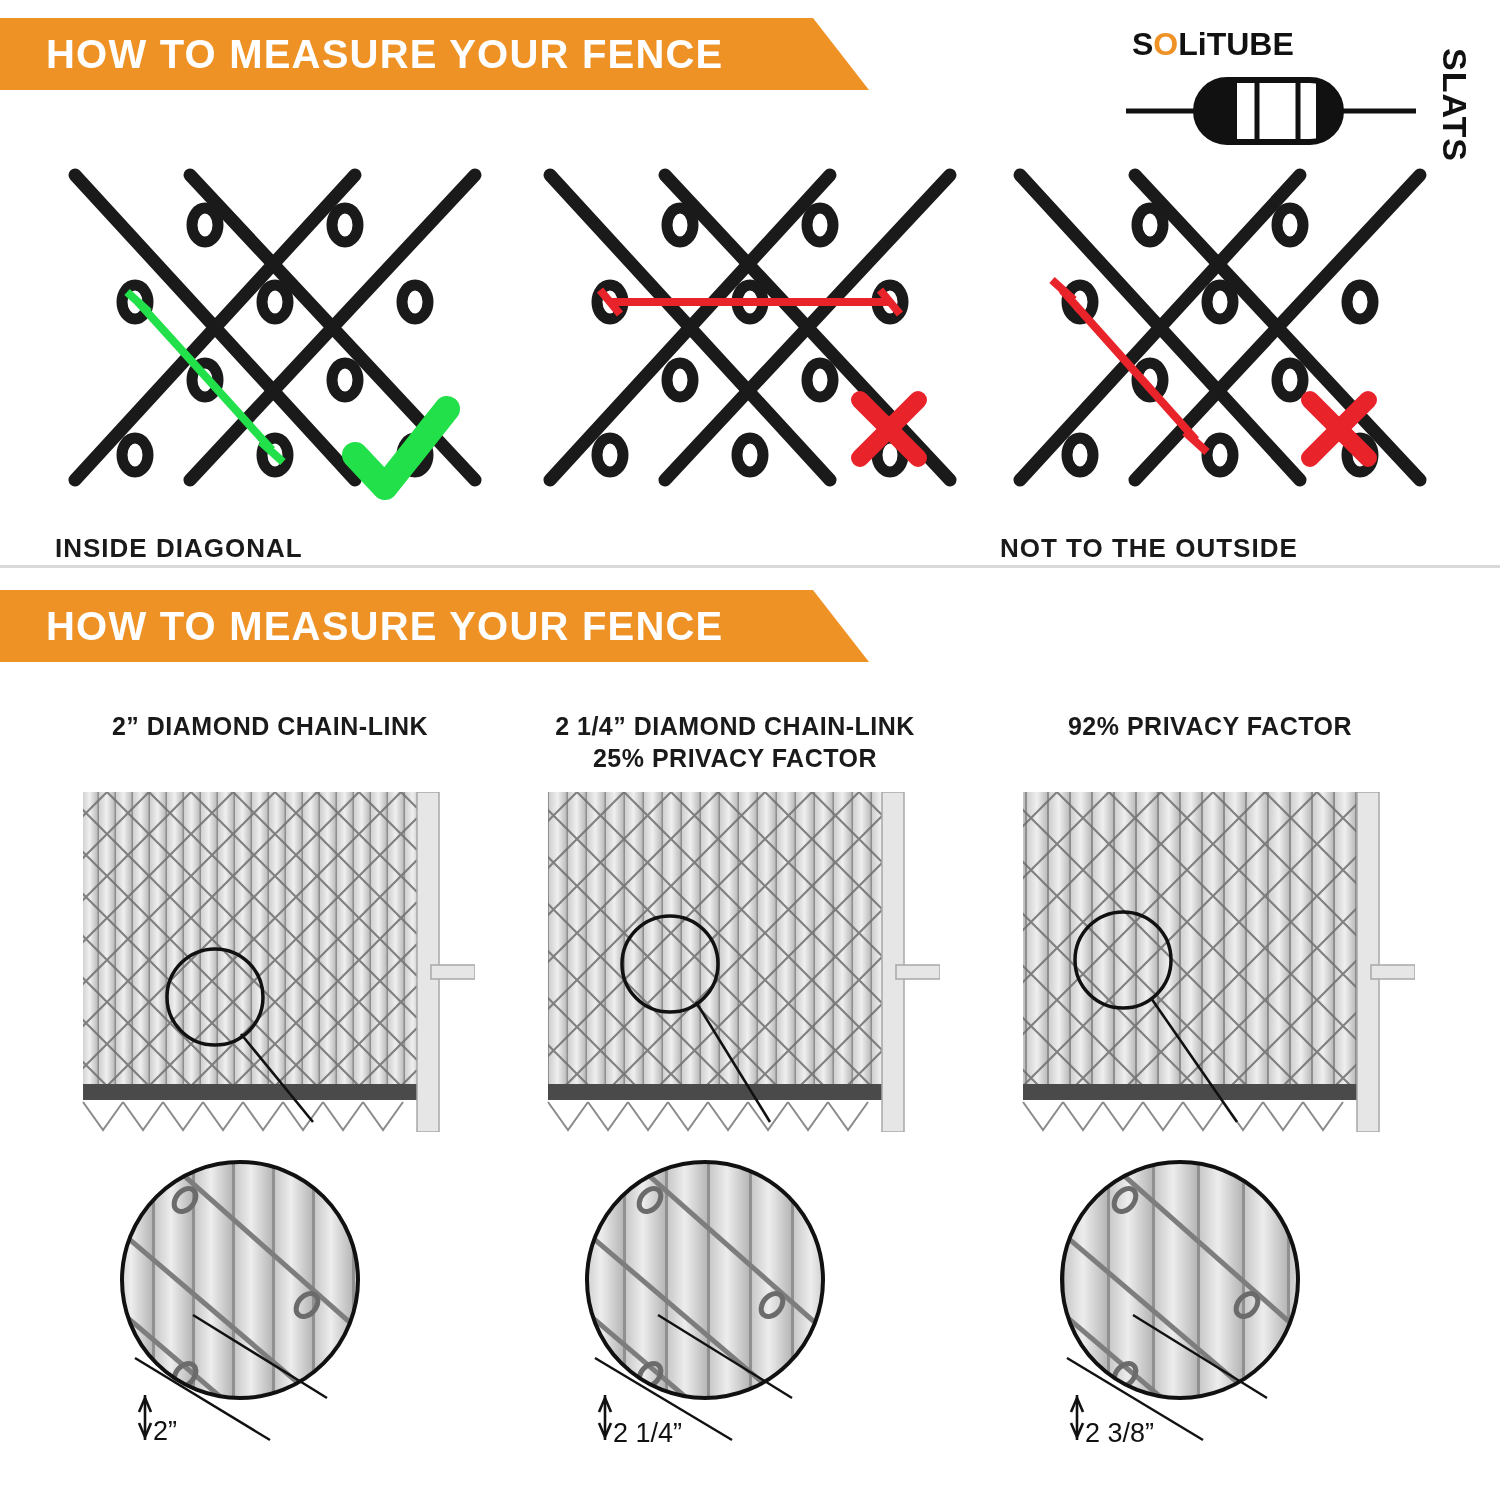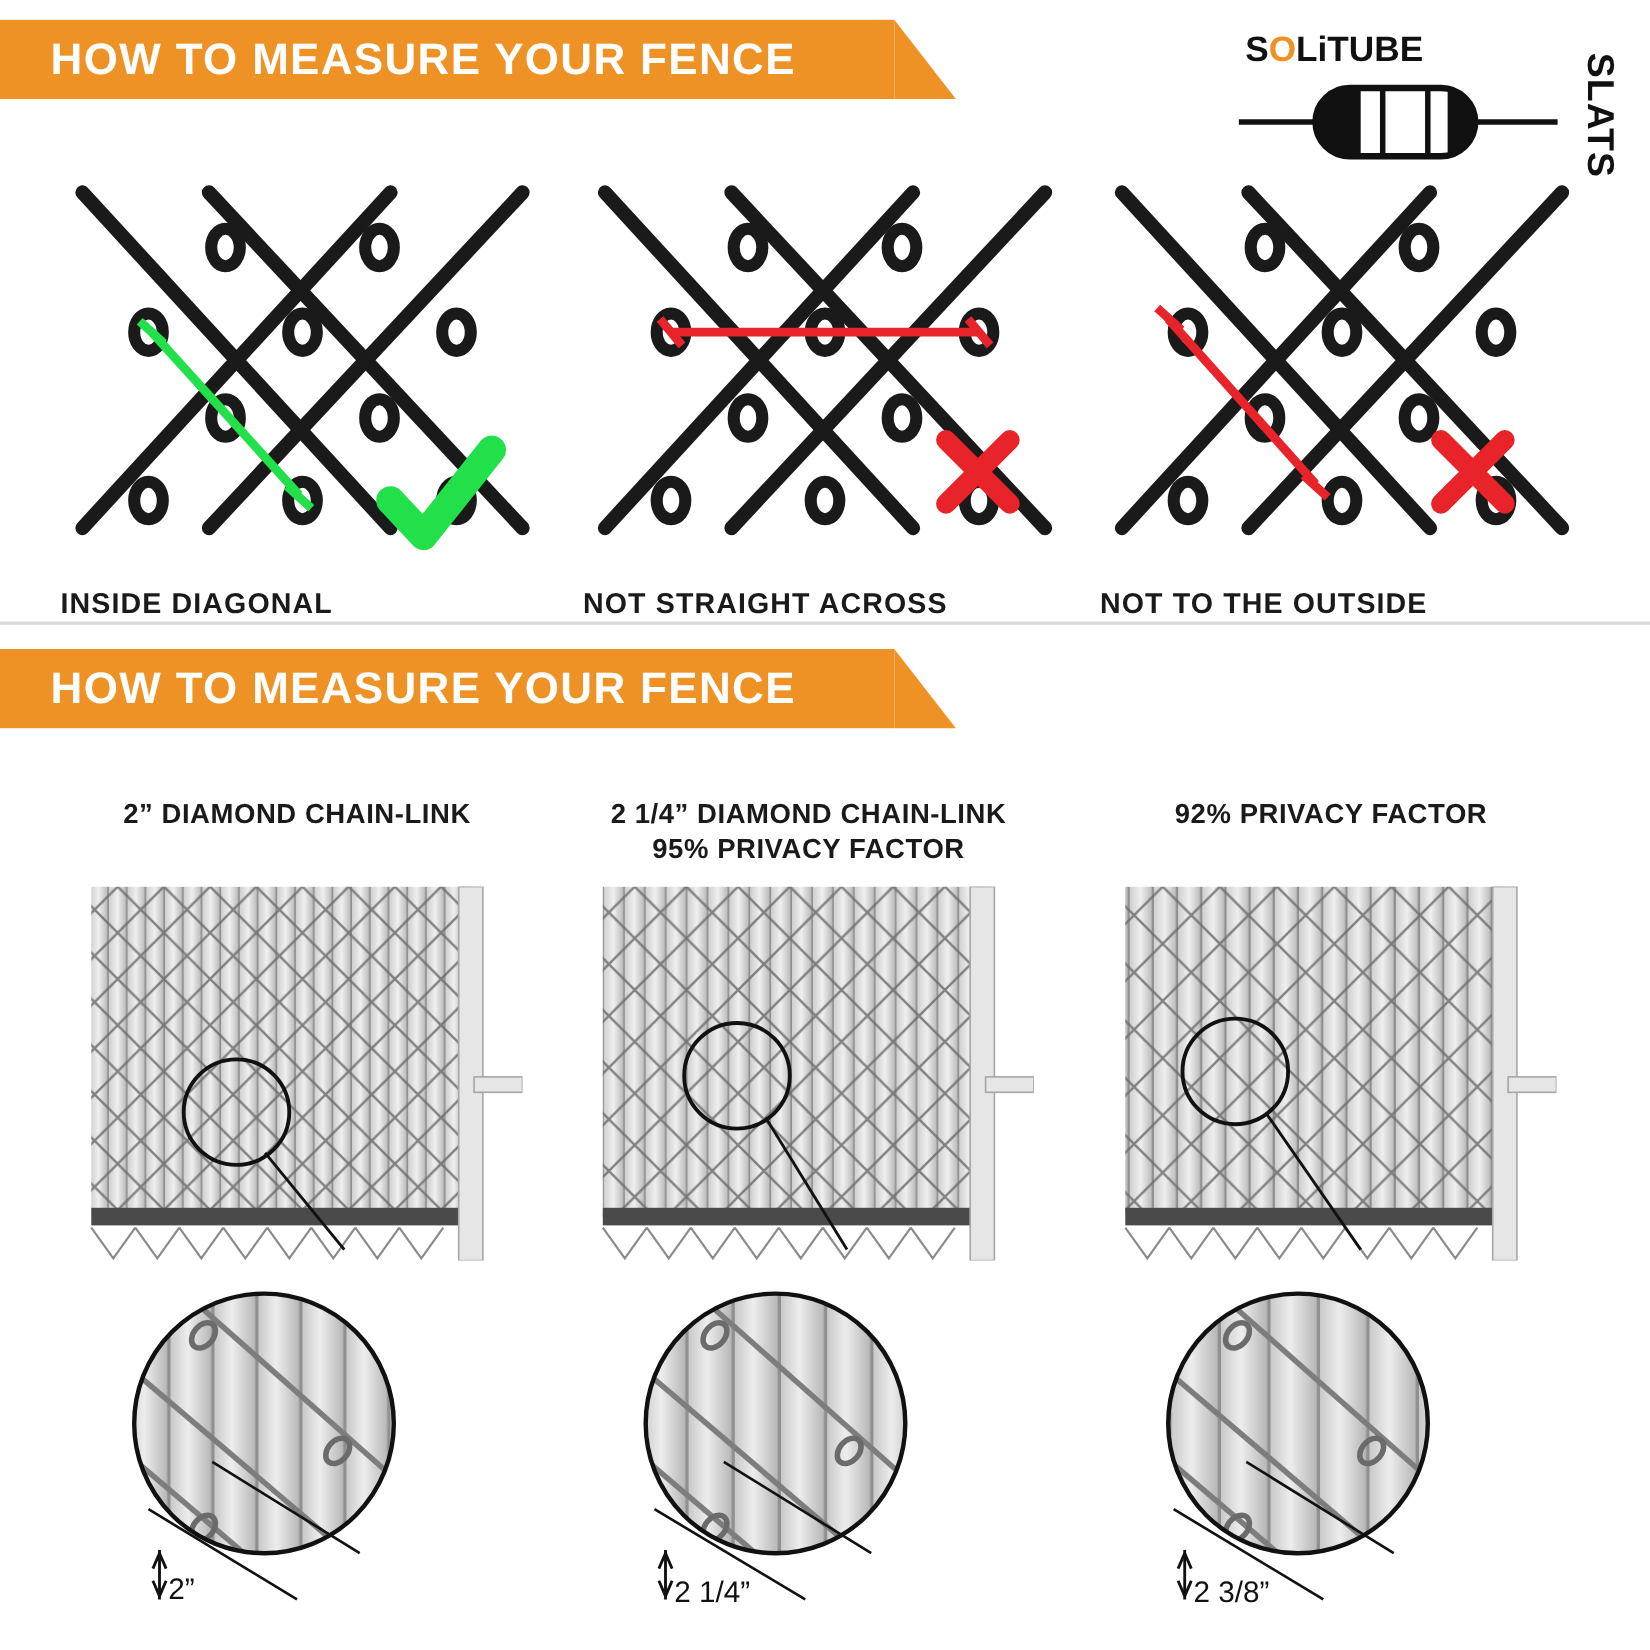--- a/index.html
+++ b/index.html
@@ -28,21 +28,21 @@
   .dia{position:absolute;top:0;width:440px;height:420px;}
   #dia1{left:55px;}
   #dia2{left:530px;}
   #dia3{left:1000px;}
   .dia .caption{position:absolute;bottom:6px;left:0;width:100%;text-align:left;font-size:26px;font-weight:bold;letter-spacing:1px;color:#1a1a1a;}
 
   
   .divider{position:absolute;left:0;top:565px;width:1500px;height:3px;background:#d9d9d9;}
 
   
-  .panels{position:absolute;top:710px;left:0;width:1312px;height:760px;margin-top:14px;}
+  .panels{position:absolute;top:710px;left:0;width:1312px;height:760px;}
   .panel{position:absolute;top:0;width:470px;height:760px;}
   #panel1{left:35px;}
   #panel2{left:500px;}
   #panel3{left:975px;}
   .panel .ptitle{position:absolute;top:0;left:0;width:100%;text-align:center;font-size:25px;font-weight:bold;line-height:32px;color:#1a1a1a;letter-spacing:.5px;}
   .panel .photo{position:absolute;top:82px;left:30px;width:410px;height:340px;}
   .panel .zoomwrap{position:absolute;top:430px;left:0;width:470px;height:330px;}
 </style>
 </head>
 <body>
@@ -129,21 +129,20 @@
         <g>
           <line x1="80" y1="152" x2="360" y2="152" stroke="#e8232a" stroke-width="8"></line>
           <line x1="70" y1="140" x2="90" y2="164" stroke="#e8232a" stroke-width="8"></line>
           <line x1="350" y1="140" x2="370" y2="164" stroke="#e8232a" stroke-width="8"></line>
         </g>
       </svg>
       <svg width="78" height="78" viewBox="0 0 78 78" style="position:absolute;left:320px;top:240px;">
         <line x1="10" y1="10" x2="68" y2="68" stroke="#e8232a" stroke-width="18" stroke-linecap="round"></line>
         <line x1="68" y1="10" x2="10" y2="68" stroke="#e8232a" stroke-width="18" stroke-linecap="round"></line>
       </svg>
-      <div class="caption">NOT STRAIGHT ACROSS</div>
     </div>
 
     <div class="dia" id="dia3">
       <svg width="440" height="370" viewBox="0 0 440 370">
         <g stroke="#1a1a1a" stroke-width="13" fill="none" stroke-linecap="round">
           <line x1="20" y1="25" x2="300" y2="330"></line>
           <line x1="135" y1="25" x2="420" y2="330"></line>
           <line x1="300" y1="25" x2="20" y2="330"></line>
           <line x1="420" y1="25" x2="135" y2="330"></line>
         </g>
@@ -256,21 +255,21 @@
             <path d="M110,297 l-6,-14 M110,297 l6,-14"></path>
           </g>
           <text x="118" y="300" font-family="Liberation Sans, sans-serif" font-size="27" fill="#111">2”</text>
         </svg>
       </div>
     </div>
 
     <div class="panel" id="panel2">
       <div class="ptitle">
         <div>2 1/4” DIAMOND CHAIN-LINK</div>
-        <div>95% PRIVACY FACTOR</div>
+        <div>25% PRIVACY FACTOR</div>
       </div>
 
       <svg class="photo" viewBox="0 0 410 340">
         <defs>
           <linearGradient id="sl2" x1="0" y1="0" x2="1" y2="0">
             <stop offset="0%" stop-color="#cfcfcf"></stop>
               <stop offset="45%" stop-color="#efefef"></stop>
               <stop offset="100%" stop-color="#b3b3b3"></stop>
           </linearGradient>
           <pattern id="slats2" width="19" height="340" patternUnits="userSpaceOnUse">

